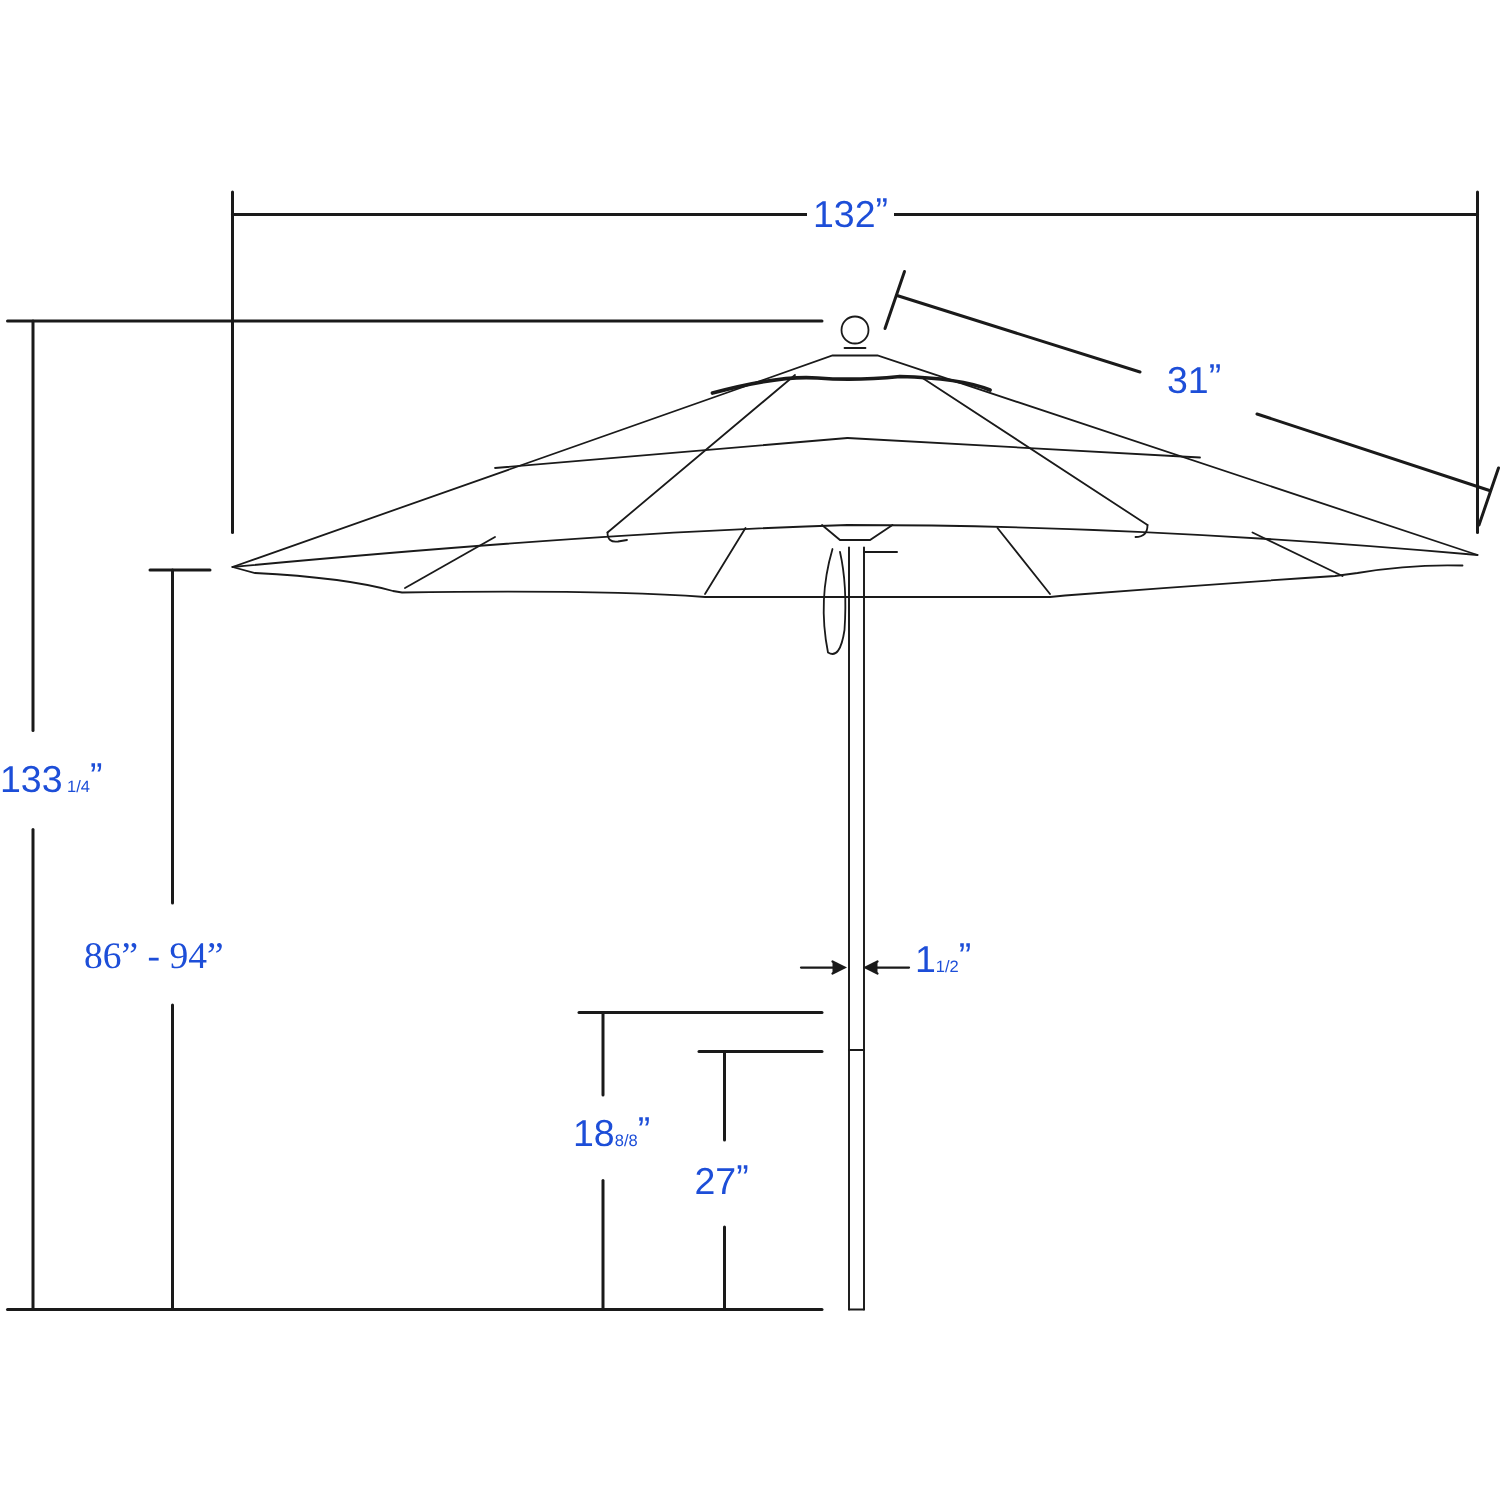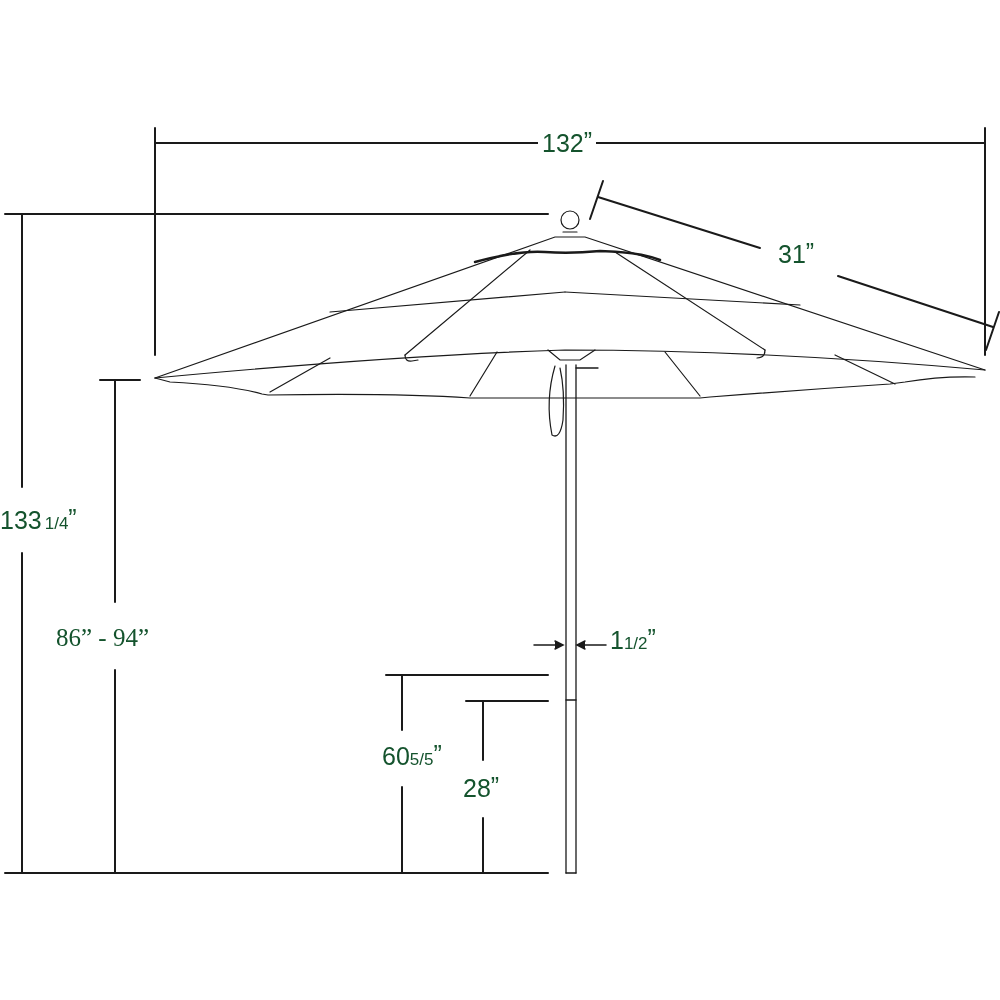--- a/index.html
+++ b/index.html
@@ -1,20 +1,20 @@
 <!DOCTYPE html>
 <html><head>
 <meta charset="utf-8">
 <style>
   html, body { margin: 0; padding: 0; background: #ffffff; }
   #stage { position: relative; width: 1000px; height: 1000px; overflow: hidden; background: #fff; }
   svg { position: absolute; left: 0; top: 0; }
-  .lbl { position: absolute; font-family: "Liberation Sans", sans-serif; color: #14532d; background: #fff; white-space: nowrap; line-height: 1; }
+  .lbl { position: absolute; font-family: "Liberation Sans", sans-serif; color: #1d4ed8; background: #fff; white-space: nowrap; line-height: 1; }
   .big { font-size: 25px; }
-  .frac { font-size: 17px; margin-top: 36px; }
+  .frac { font-size: 11px; margin-top: 36px; }
   .q { font-size: 25px; position: relative; top: -2px; }
 </style>
 </head>
 <body>
 
 <div id="stage">
   <svg width="1000" height="1000" viewBox="0 0 1000 1000">
     <g stroke="#1a1a1a" fill="none" stroke-linecap="round">
 
       <g stroke-width="2">
@@ -105,19 +105,19 @@
 
   <div class="lbl big" style="left:56px;top:625px;font-family:Liberation Serif, serif;">
     <span>86” - 94”</span>
   </div>
 
   <div class="lbl big" style="left:610px;top:628px;text-align:center;">
     <span>1</span><span class="frac">1/2</span><span class="q">”</span>
   </div>
 
   <div class="lbl big" style="left:382px;top:744px;">
-    <span>60</span><span class="frac">5/5</span><span class="q">”</span>
+    <span>18</span><span class="frac">8/8</span><span class="q">”</span>
   </div>
 
   <div class="lbl big" style="left:463px;top:776px;">
-    <span>28</span><span class="q">”</span>
+    <span>27</span><span class="q">”</span>
   </div>
 </div>
 
 </body></html>

